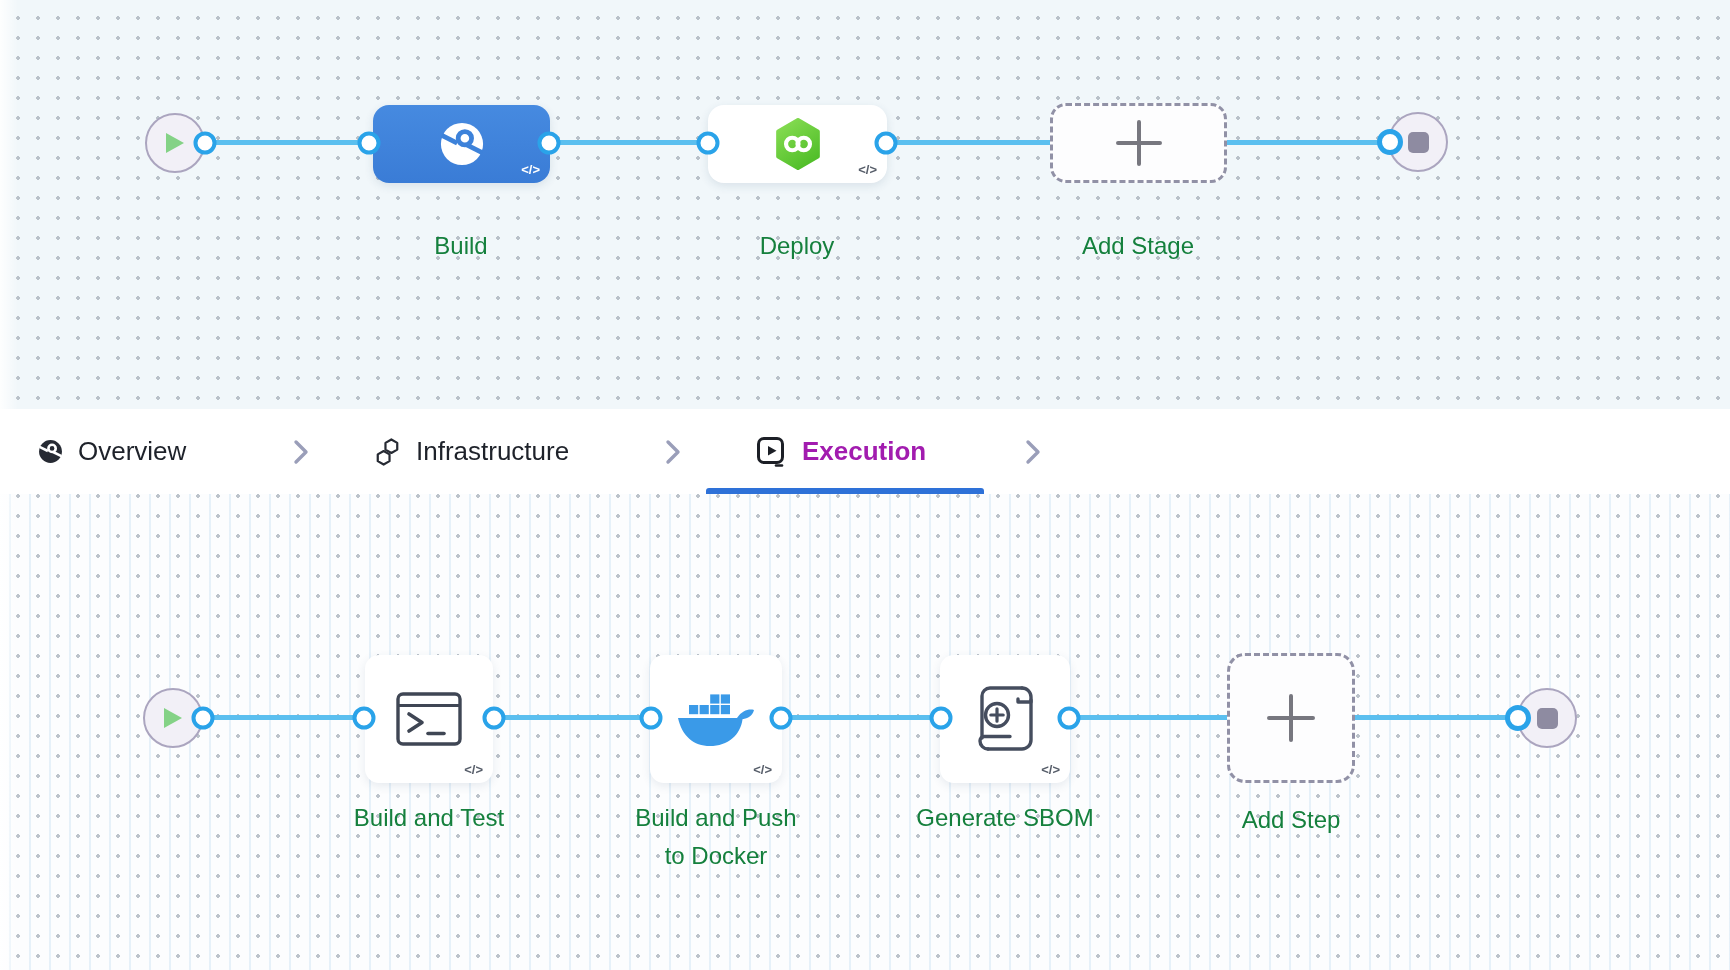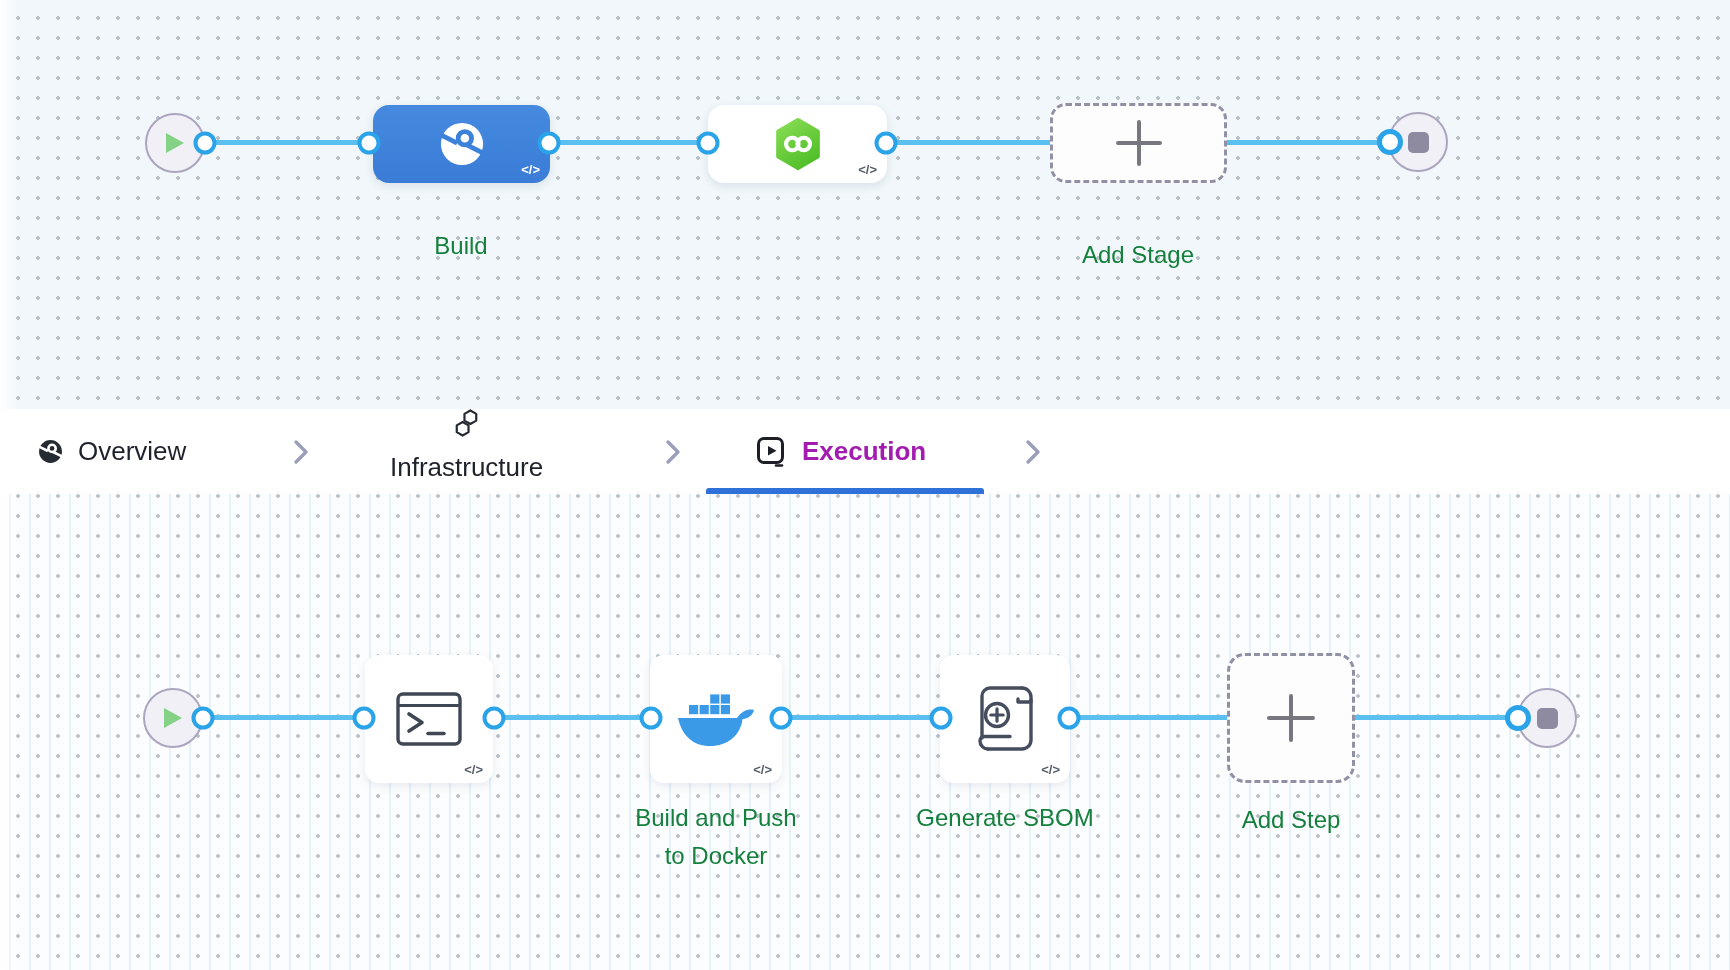--- a/index.html
+++ b/index.html
@@ -110,27 +110,28 @@
           <stop offset="0" stop-color="#8ade55"></stop>
             <stop offset="1" stop-color="#52bf2a"></stop>
         </linearGradient>
       </defs>
       <path d="M24 2 L43 13 V37 L24 48 L5 37 V13 Z" fill="url(#cdgrad)" stroke="url(#cdgrad)" stroke-width="4" stroke-linejoin="round"></path>
       <circle cx="18.5" cy="25" r="6" fill="none" stroke="#ffffff" stroke-width="4"></circle>
       <circle cx="29.5" cy="25" r="6" fill="none" stroke="#ffffff" stroke-width="4"></circle>
     </svg>
     <span class="code-badge dark">&lt;/&gt;</span>
   </div>
+  <div class="node-label" style="left:797px;top:232px;">Deploy</div>
 
   <div class="dashed-box stage" style="left:1050px;top:103px;width:171px;height:74px;">
     <svg width="46" height="46" viewBox="0 0 46 46">
       <path class="plus-glyph" fill="none" stroke="#6f6f7a" d="M23 2 V44 M2 23 H44"></path>
     </svg>
   </div>
-  <div class="node-label" style="left:1138px;top:241px;text-align:center;">Add Stage</div>
+  <div class="node-label" style="left:1138px;top:232px;text-align:center;">Add Stage</div>
 
   <div class="node-circle" style="left:1418px;top:142px;">
     <div class="stop-square"></div>
   </div>
 
   <div class="port" style="left:205px;top:143px;"></div>
   <div class="port" style="left:369px;top:143px;"></div>
   <div class="port" style="left:549px;top:143px;"></div>
   <div class="port" style="left:708px;top:143px;"></div>
   <div class="port" style="left:886px;top:143px;"></div>
@@ -149,21 +150,21 @@
       </svg>
       <span>Overview</span>
     </div>
 
     <div class="tab-chevron" style="left:290px;">
       <svg width="22" height="26" viewBox="0 0 22 26">
           <path d="M6 3 l10 10 -10 10" fill="none" stroke="#9a9eb9" stroke-width="3.4" stroke-linecap="round" stroke-linejoin="round"></path>
         </svg>
     </div>
 
-    <div class="tab-item" style="left:390px;flex-direction:column;">
+    <div class="tab-item" style="left:374px;">
       <svg width="27" height="28" viewBox="0 0 28 29">
         <g fill="none" stroke="#262a33" stroke-width="2.3" stroke-linejoin="round">
           <path d="M18 1.5 L24.1 5 V12 L18 15.5 L11.9 12 V5 Z"></path>
           <path d="M10 13.5 L16.1 17 V24 L10 27.5 L3.9 24 V17 Z"></path>
         </g>
       </svg>
       <span>Infrastructure</span>
     </div>
 
     <div class="tab-chevron" style="left:662px;">
@@ -208,20 +209,21 @@
 
   <div class="step-box" style="left:365px;top:655px;width:128px;height:128px;">
     <svg width="66" height="54" viewBox="0 0 66 54">
       <rect x="2" y="2" width="62" height="50" rx="5" fill="#ffffff" stroke="#3f4654" stroke-width="3.4"></rect>
       <line x1="2" y1="13.5" x2="64" y2="13.5" stroke="#3f4654" stroke-width="3"></line>
       <path d="M13 22 l13 8.5 -13 8.5" fill="none" stroke="#3f4654" stroke-width="3.6" stroke-linecap="round" stroke-linejoin="round"></path>
       <line x1="32" y1="41.5" x2="48" y2="41.5" stroke="#3f4654" stroke-width="3.6" stroke-linecap="round"></line>
     </svg>
     <span class="code-badge dark">&lt;/&gt;</span>
   </div>
+  <div class="node-label" style="left:429px;top:804px;">Build and Test</div>
 
   <div class="step-box" style="left:650px;top:655px;width:132px;height:128px;">
     <svg width="84" height="58" viewBox="0 0 84 58">
       <g fill="#3a9ae8">
         <rect x="15" y="15" width="9.2" height="9.2"></rect>
         <rect x="25.6" y="15" width="9.2" height="9.2"></rect>
         <rect x="36.2" y="15" width="9.2" height="9.2"></rect>
         <rect x="46.8" y="15" width="9.2" height="9.2"></rect>
         <rect x="36.2" y="4.4" width="9.2" height="9.2"></rect>
         <rect x="46.8" y="4.4" width="9.2" height="9.2"></rect>

